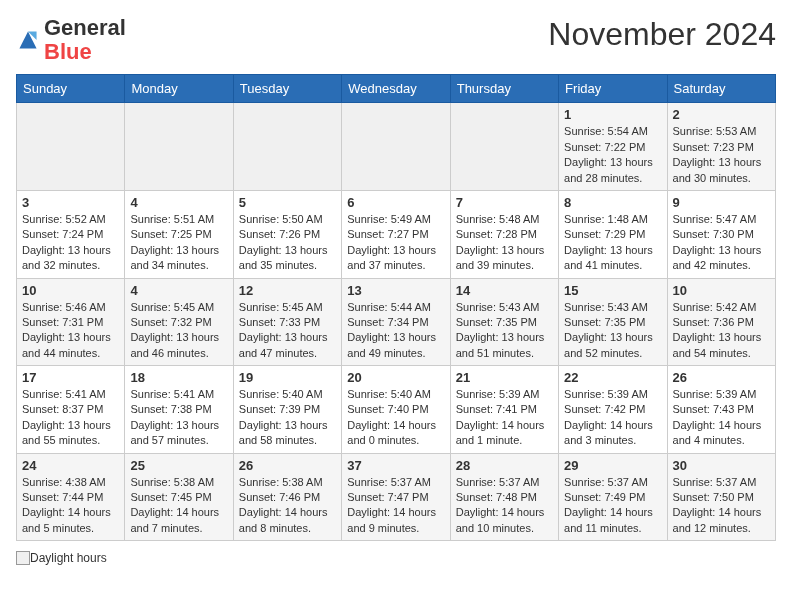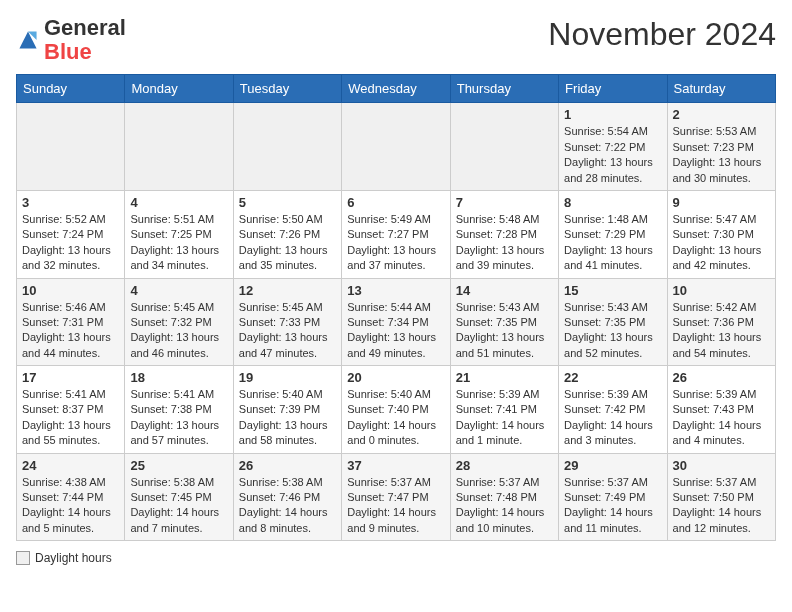--- a/index.html
+++ b/index.html
@@ -88,21 +88,20 @@
     }
     .footer {
       display: flex;
       align-items: center;
       margin-top: 10px;
       gap: 10px;
     }
     .legend-box {
       display: flex;
       align-items: center;
-      gap: 5px;
     }
     .legend-color {
       width: 14px;
       height: 14px;
       border: 1px solid #999;
     }
     .legend-text {
       font-size: 12px;
       color: #333;
     }

